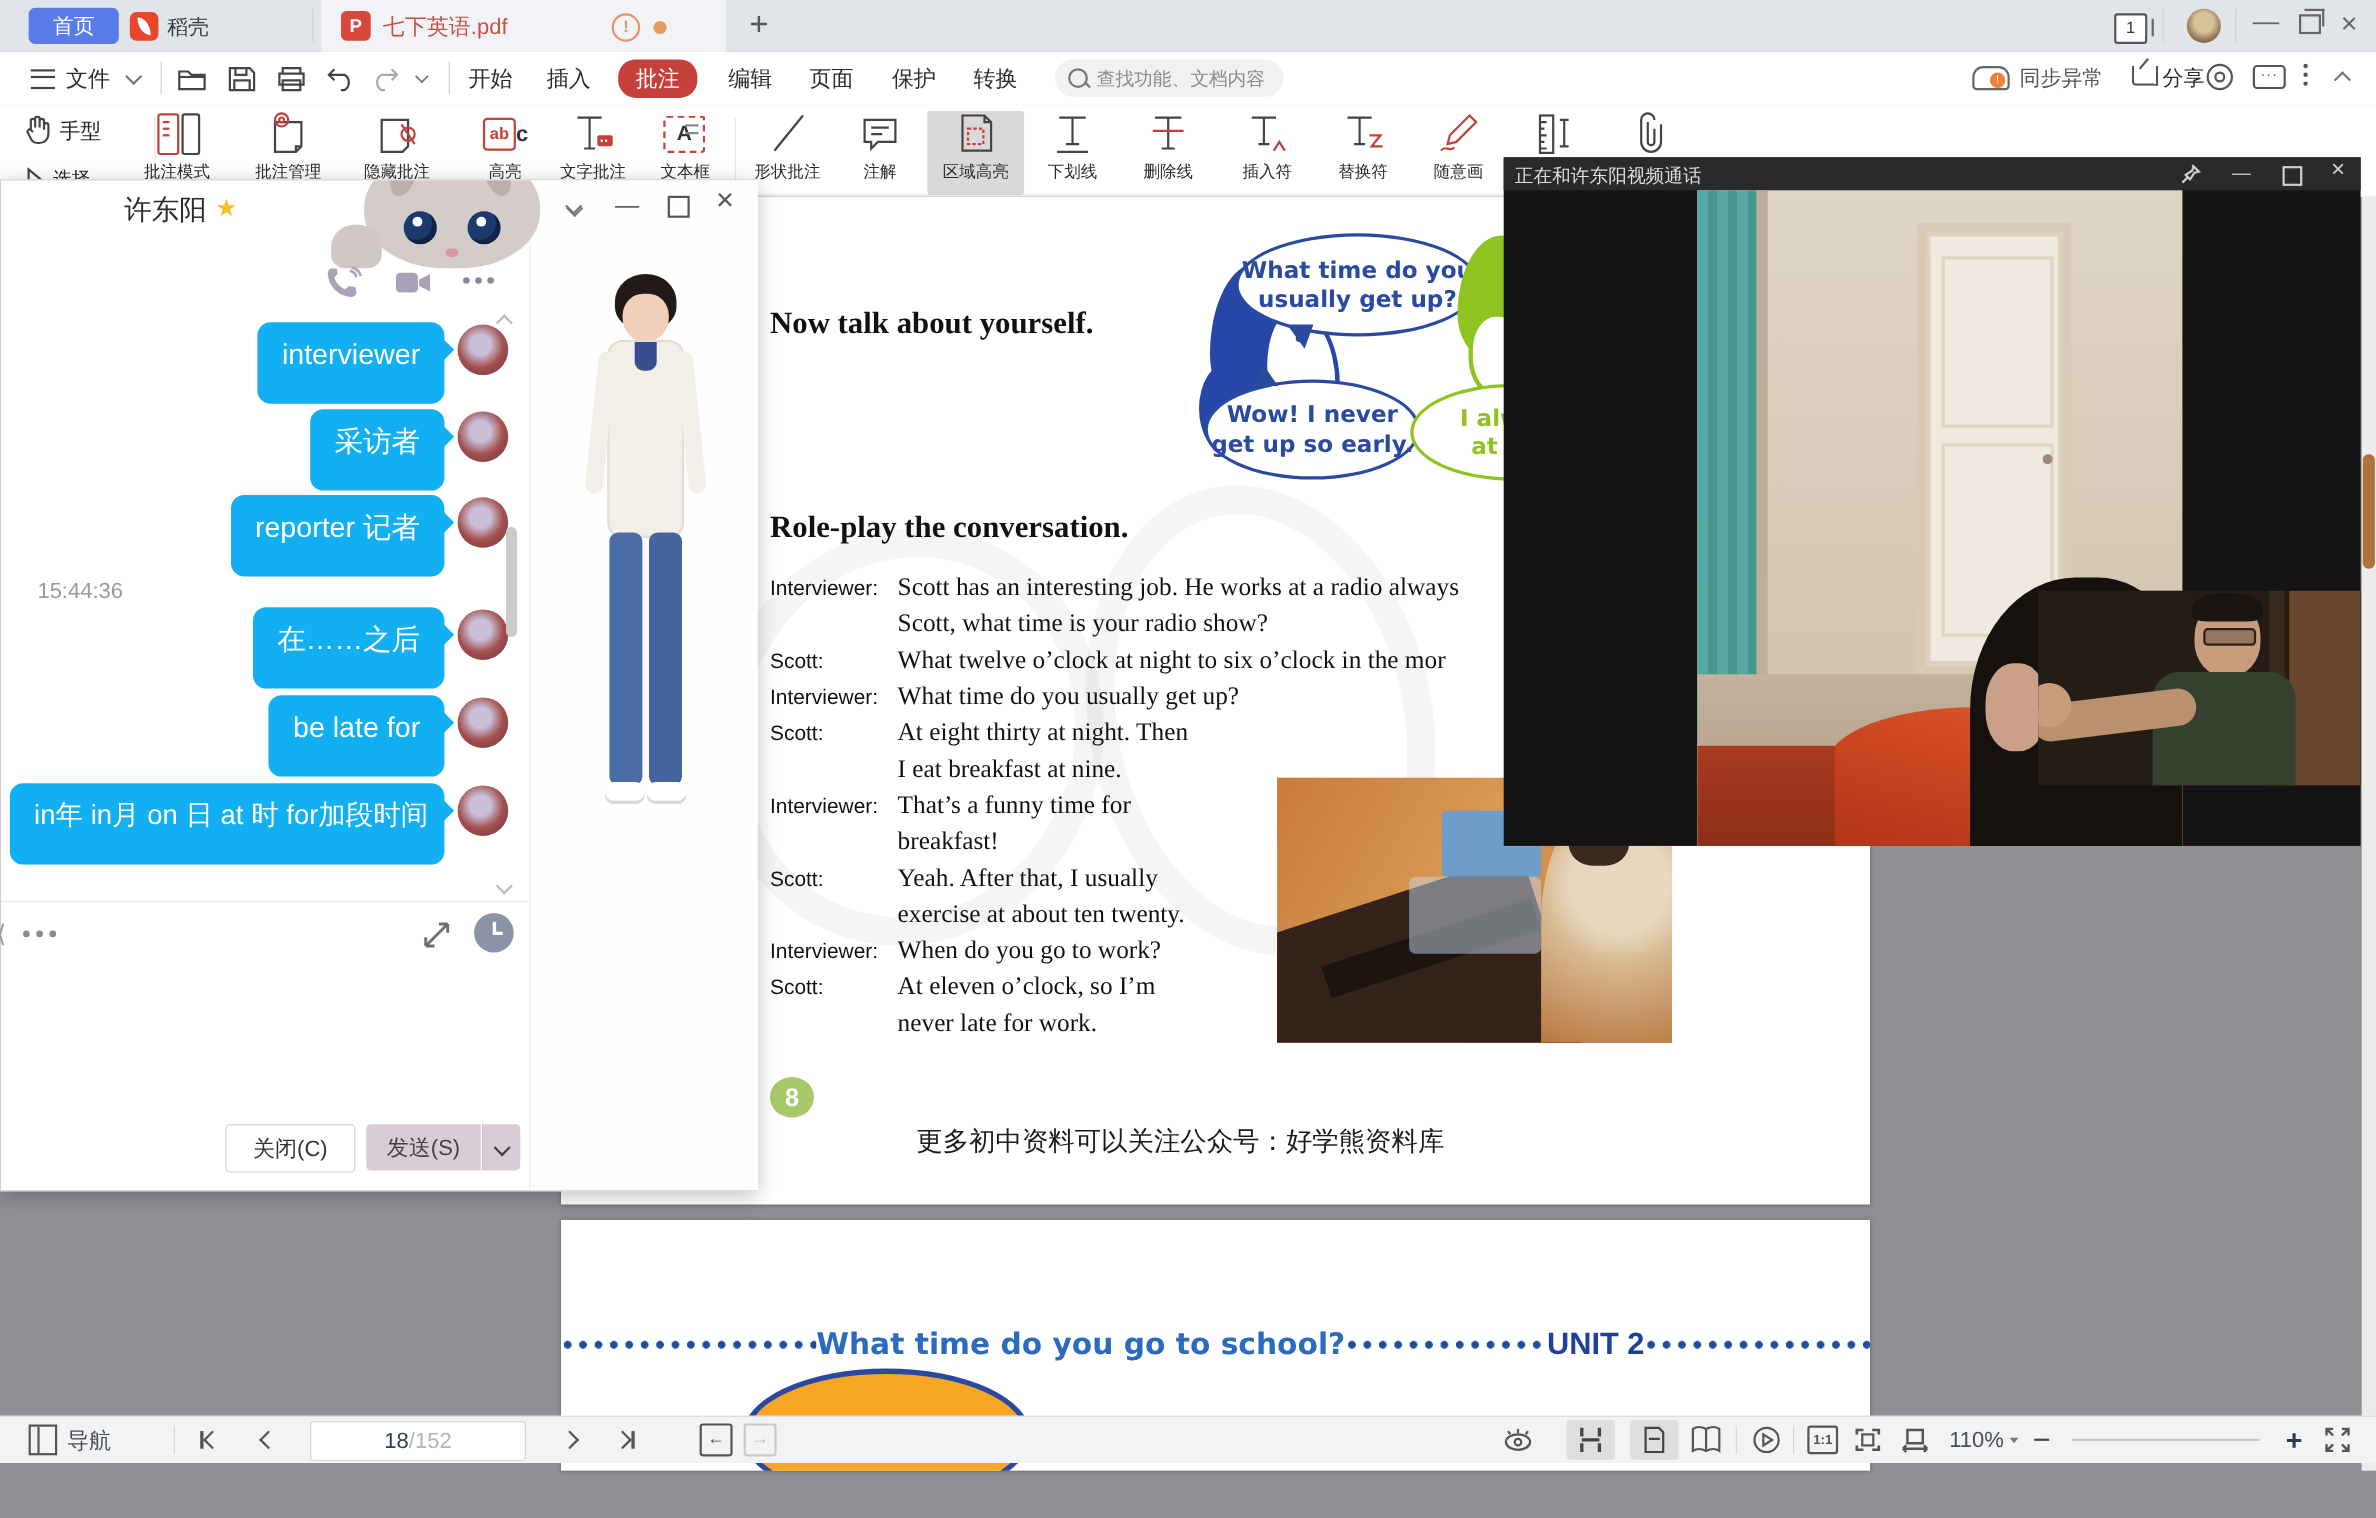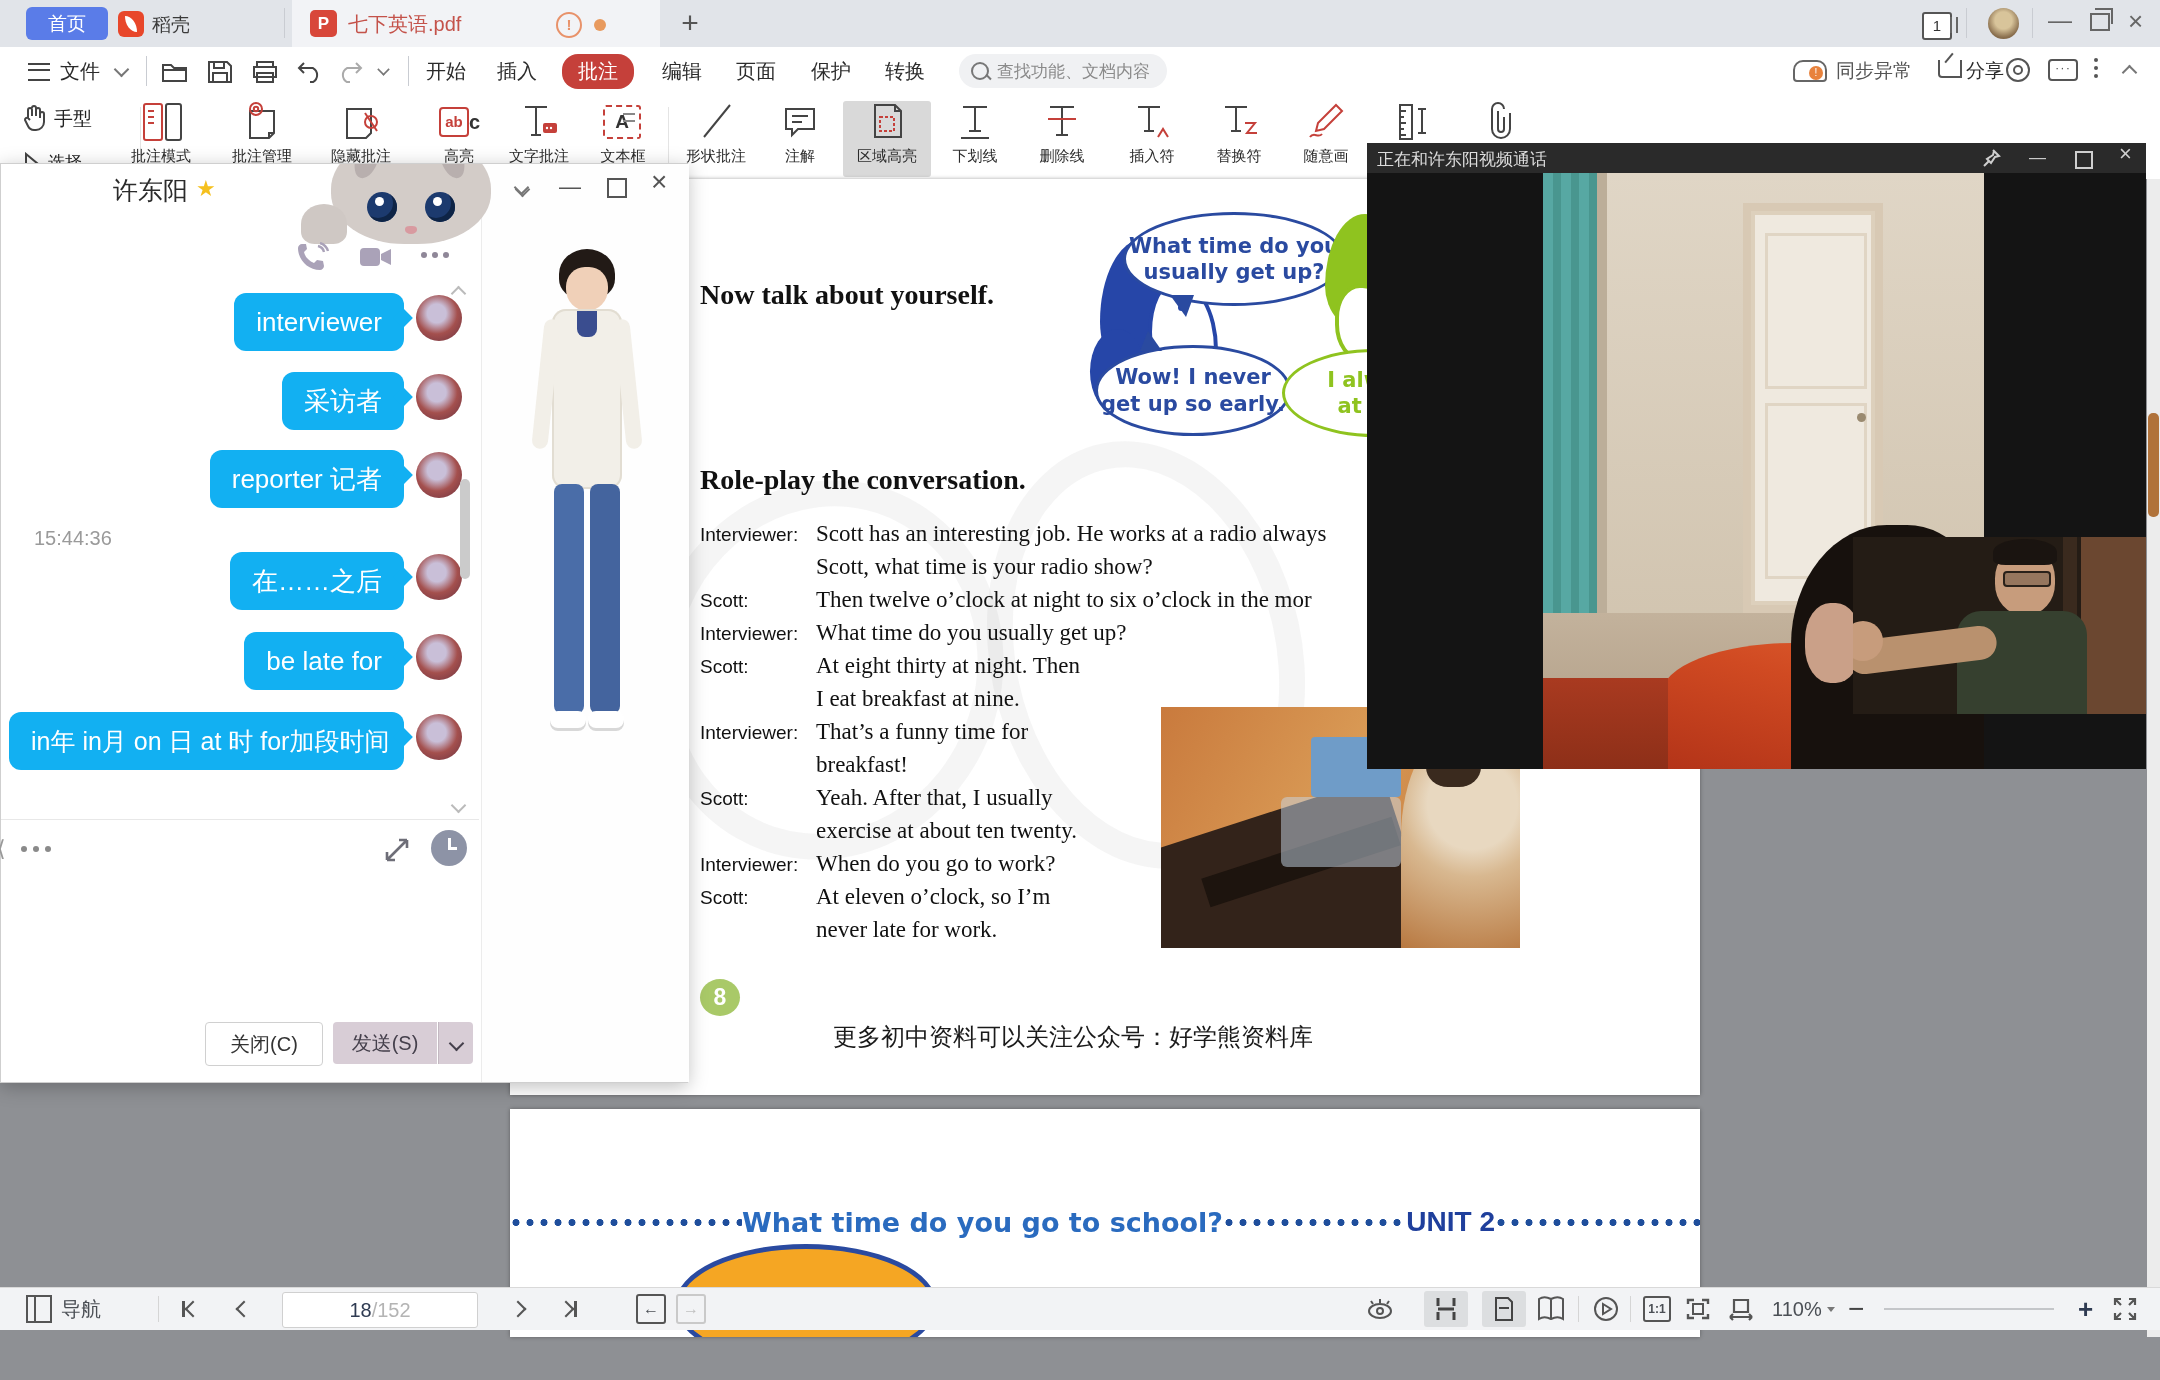--- a/index.html
+++ b/index.html
@@ -80,21 +80,21 @@
           align-items:center;justify-content:center;font-weight:bold;font-size:21px;color:#2a4aa0;text-align:center;line-height:1.25;
           font-family:"DejaVu Sans",sans-serif;}
   .speech.green{border-color:#8fc31f;color:#8fc31f;}
   .wm{position:absolute;border:26px solid rgba(120,120,120,.07);border-radius:50%;}
   .dotline{height:9px;background:radial-gradient(circle 3.2px at 6px 4.5px,#1f4e9c 3.2px,transparent 3.8px);
            background-size:14px 9px;background-repeat:repeat-x;}
   
   #chat{position:absolute;left:0;top:163px;width:688px;height:920px;background:#fff;border:1px solid #cfcfcf;
         box-sizing:border-box;box-shadow:0 4px 18px rgba(0,0,0,.25);z-index:30;}
   .qqshow{position:absolute;left:480px;top:0;width:207px;height:918px;background:#fefefe;border-left:1px solid #ececec;}
-  .bubble{position:absolute;right:283px;height:58px;background:#12b0f2;border-radius:12px;color:#fff;font-size:26px;
+  .bubble{position:absolute;right:283px;height:74px;background:#12b0f2;border-radius:12px;color:#fff;font-size:26px;
           line-height:58px;padding:0 22px;white-space:nowrap;}
   .bubble:after{content:"";position:absolute;right:-6px;top:18px;width:14px;height:14px;background:#12b0f2;transform:rotate(45deg);}
   .cavatar{position:absolute;left:415px;width:46px;height:46px;border-radius:50%;
            background:radial-gradient(circle at 45% 40%,#c9bfd8 0 25%,#a4504e 55%,#69313f 100%);}
   .cw-ctl{position:absolute;top:12px;color:#555;font-size:22px;line-height:22px;}
   .callico{position:absolute;top:78px;width:34px;height:30px;fill:#aaa2b8;}
   .chatbtn{position:absolute;top:858px;height:42px;border-radius:4px;font-size:20px;display:flex;align-items:center;justify-content:center;}
   
   #video{position:absolute;left:1367px;top:143px;width:779px;height:626px;background:#141414;z-index:40;}
   #vtitle{position:absolute;left:0;top:0;width:100%;height:30px;background:#2a2a2a;color:#ddd;font-size:17px;}
@@ -364,21 +364,21 @@
       </div>
       <div class="speech green" style="left:772px;top:170px;width:180px;height:82px">
         <span>I always</span>
         <span>at five</span>
       </div>
 
       <div class="abs serifb" style="left:190px;top:285px;font-size:28px;color:#111">Role-play the conversation.</div>
 
       <div class="dlg-row" style="top:342px"><span class="dlg-sp">Interviewer:</span><span class="dlg-tx">Scott has an interesting job. He works at a radio always</span></div>
       <div class="dlg-row" style="top:375px"><span class="dlg-sp"></span><span class="dlg-tx">Scott, what time is your radio show?</span></div>
-      <div class="dlg-row" style="top:408px"><span class="dlg-sp">Scott:</span><span class="dlg-tx">Then twelve o’clock at night to six o’clock in the mor</span></div>
+      <div class="dlg-row" style="top:408px"><span class="dlg-sp">Scott:</span><span class="dlg-tx">What twelve o’clock at night to six o’clock in the mor</span></div>
       <div class="dlg-row" style="top:441px"><span class="dlg-sp">Interviewer:</span><span class="dlg-tx">What time do you usually get up?</span></div>
       <div class="dlg-row" style="top:474px"><span class="dlg-sp">Scott:</span><span class="dlg-tx">At eight thirty at night. Then</span></div>
       <div class="dlg-row" style="top:507px"><span class="dlg-sp"></span><span class="dlg-tx">I eat breakfast at nine.</span></div>
       <div class="dlg-row" style="top:540px"><span class="dlg-sp">Interviewer:</span><span class="dlg-tx">That’s a funny time for</span></div>
       <div class="dlg-row" style="top:573px"><span class="dlg-sp"></span><span class="dlg-tx">breakfast!</span></div>
       <div class="dlg-row" style="top:606px"><span class="dlg-sp">Scott:</span><span class="dlg-tx">Yeah. After that, I usually</span></div>
       <div class="dlg-row" style="top:639px"><span class="dlg-sp"></span><span class="dlg-tx">exercise at about ten twenty.</span></div>
       <div class="dlg-row" style="top:672px"><span class="dlg-sp">Interviewer:</span><span class="dlg-tx">When do you go to work?</span></div>
       <div class="dlg-row" style="top:705px"><span class="dlg-sp">Scott:</span><span class="dlg-tx">At eleven o’clock, so I’m</span></div>
       <div class="dlg-row" style="top:738px"><span class="dlg-sp"></span><span class="dlg-tx">never late for work.</span></div>

